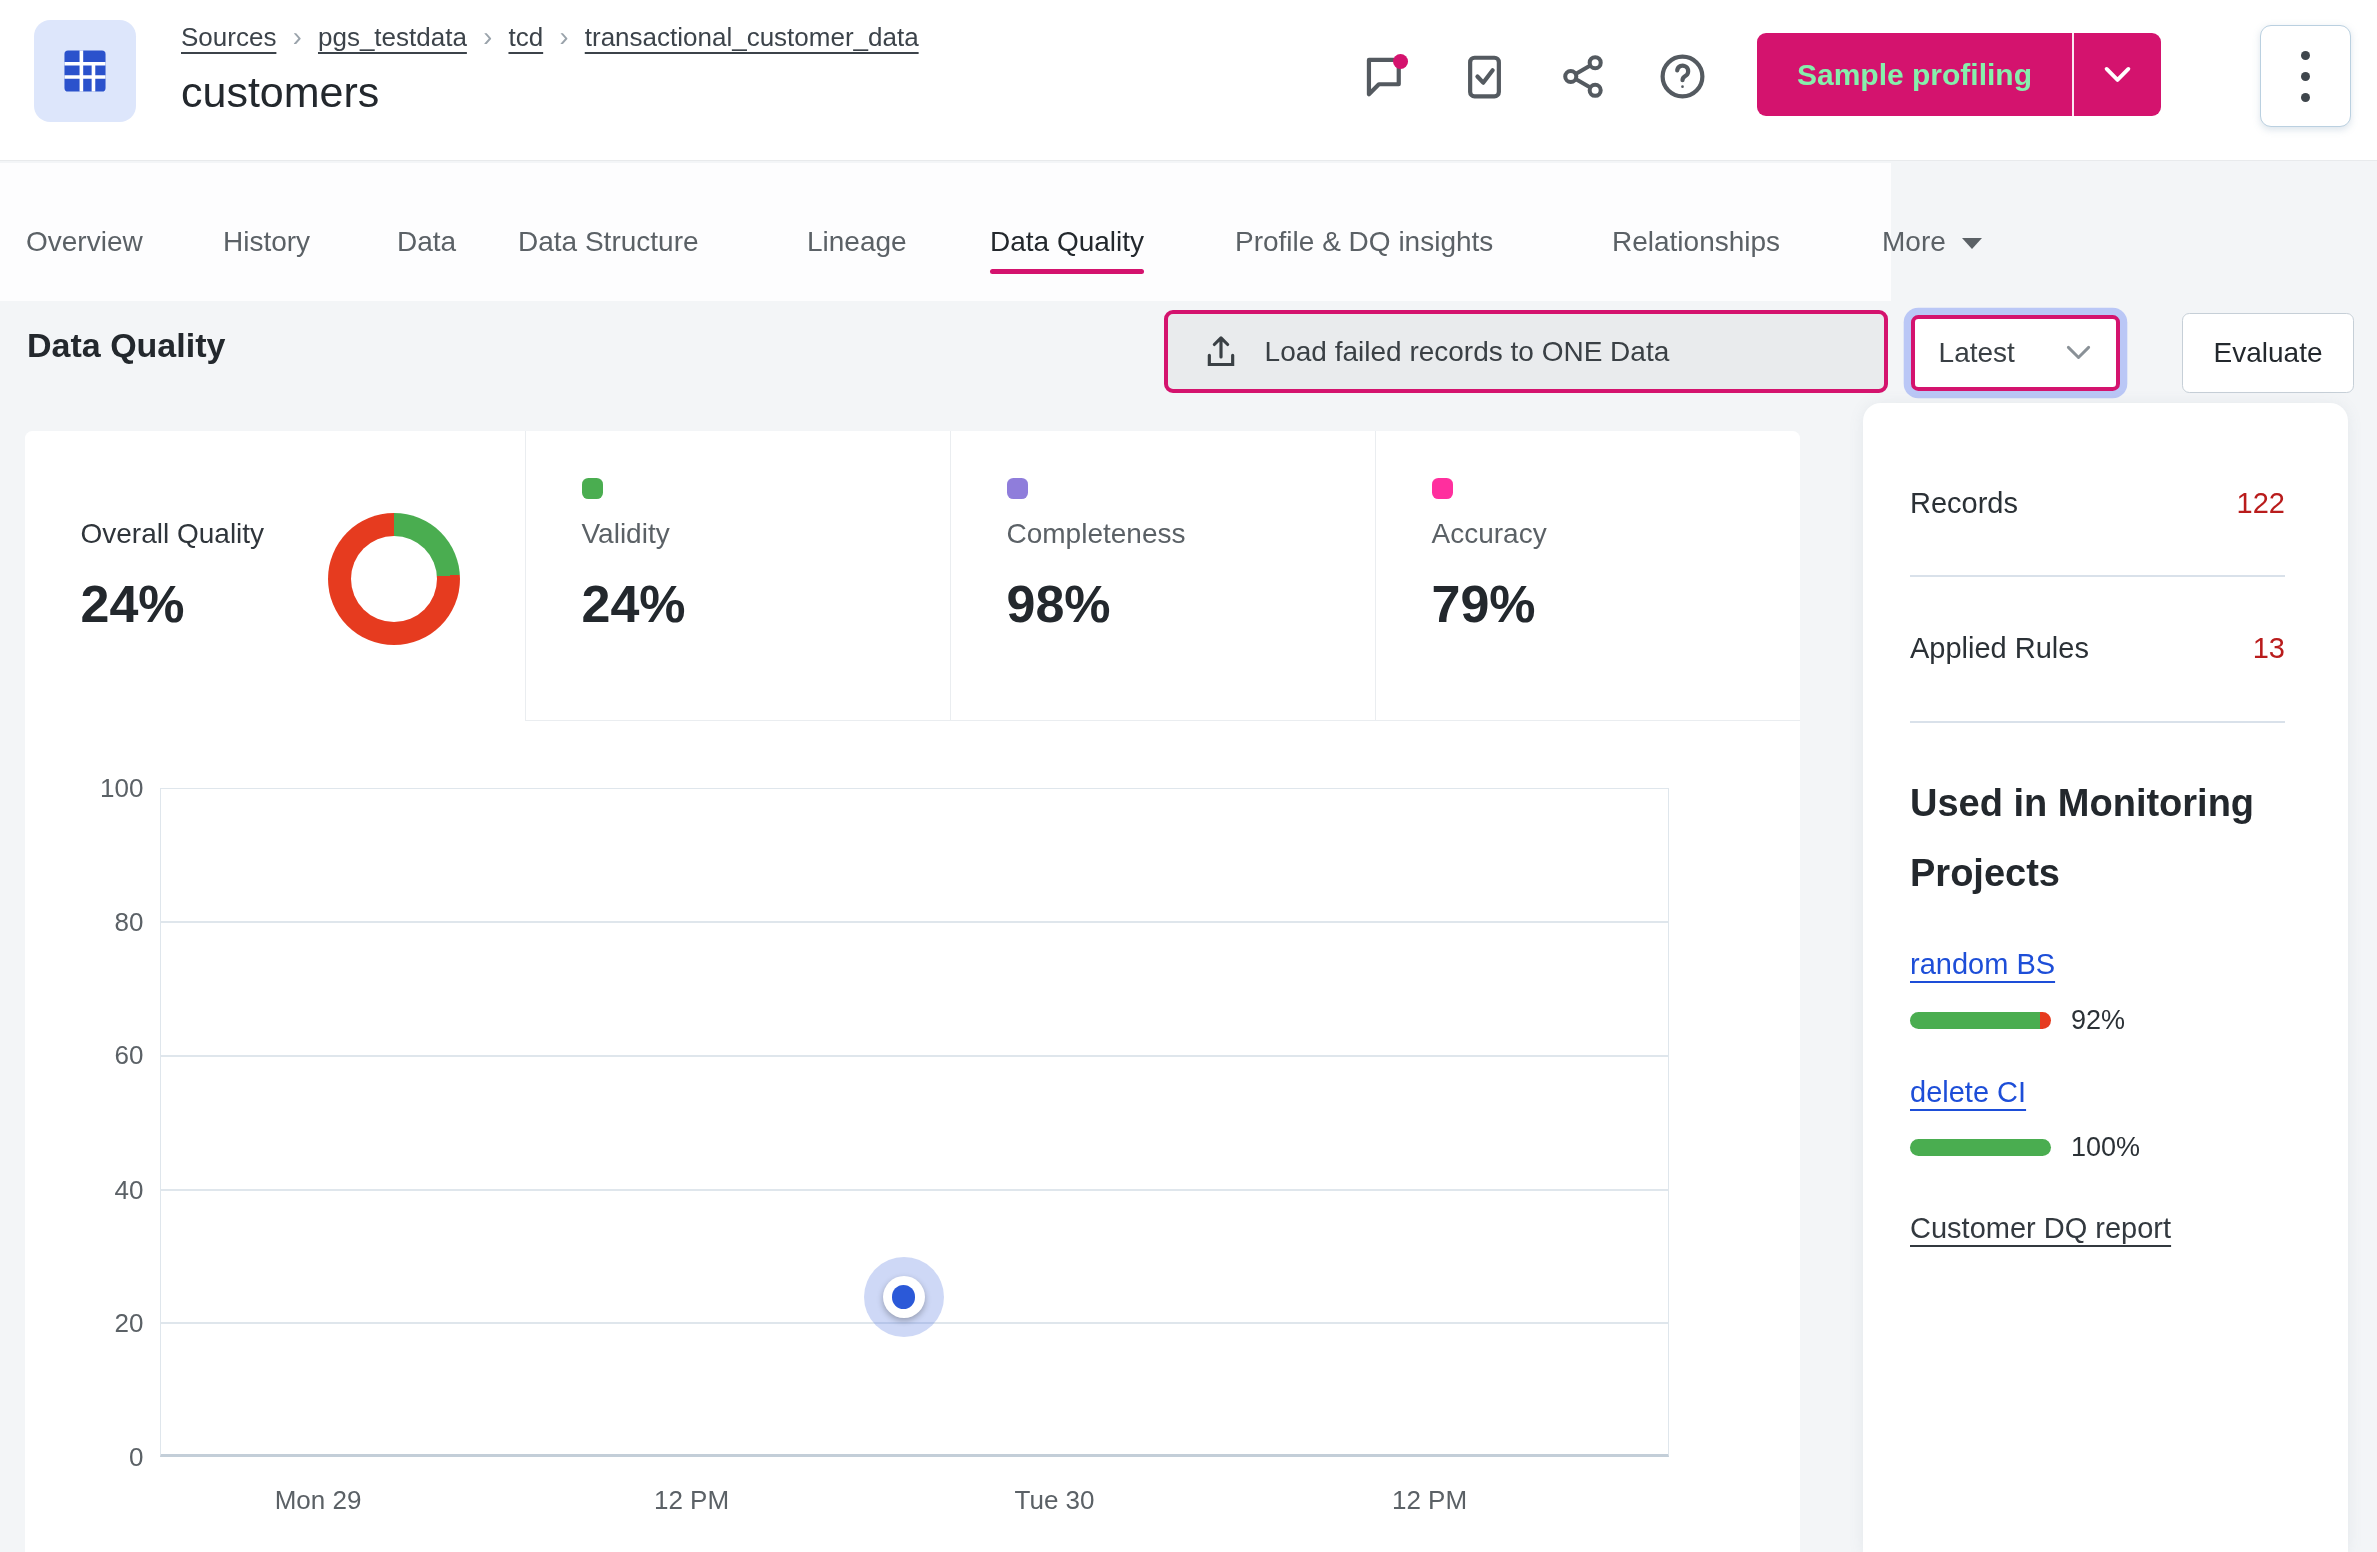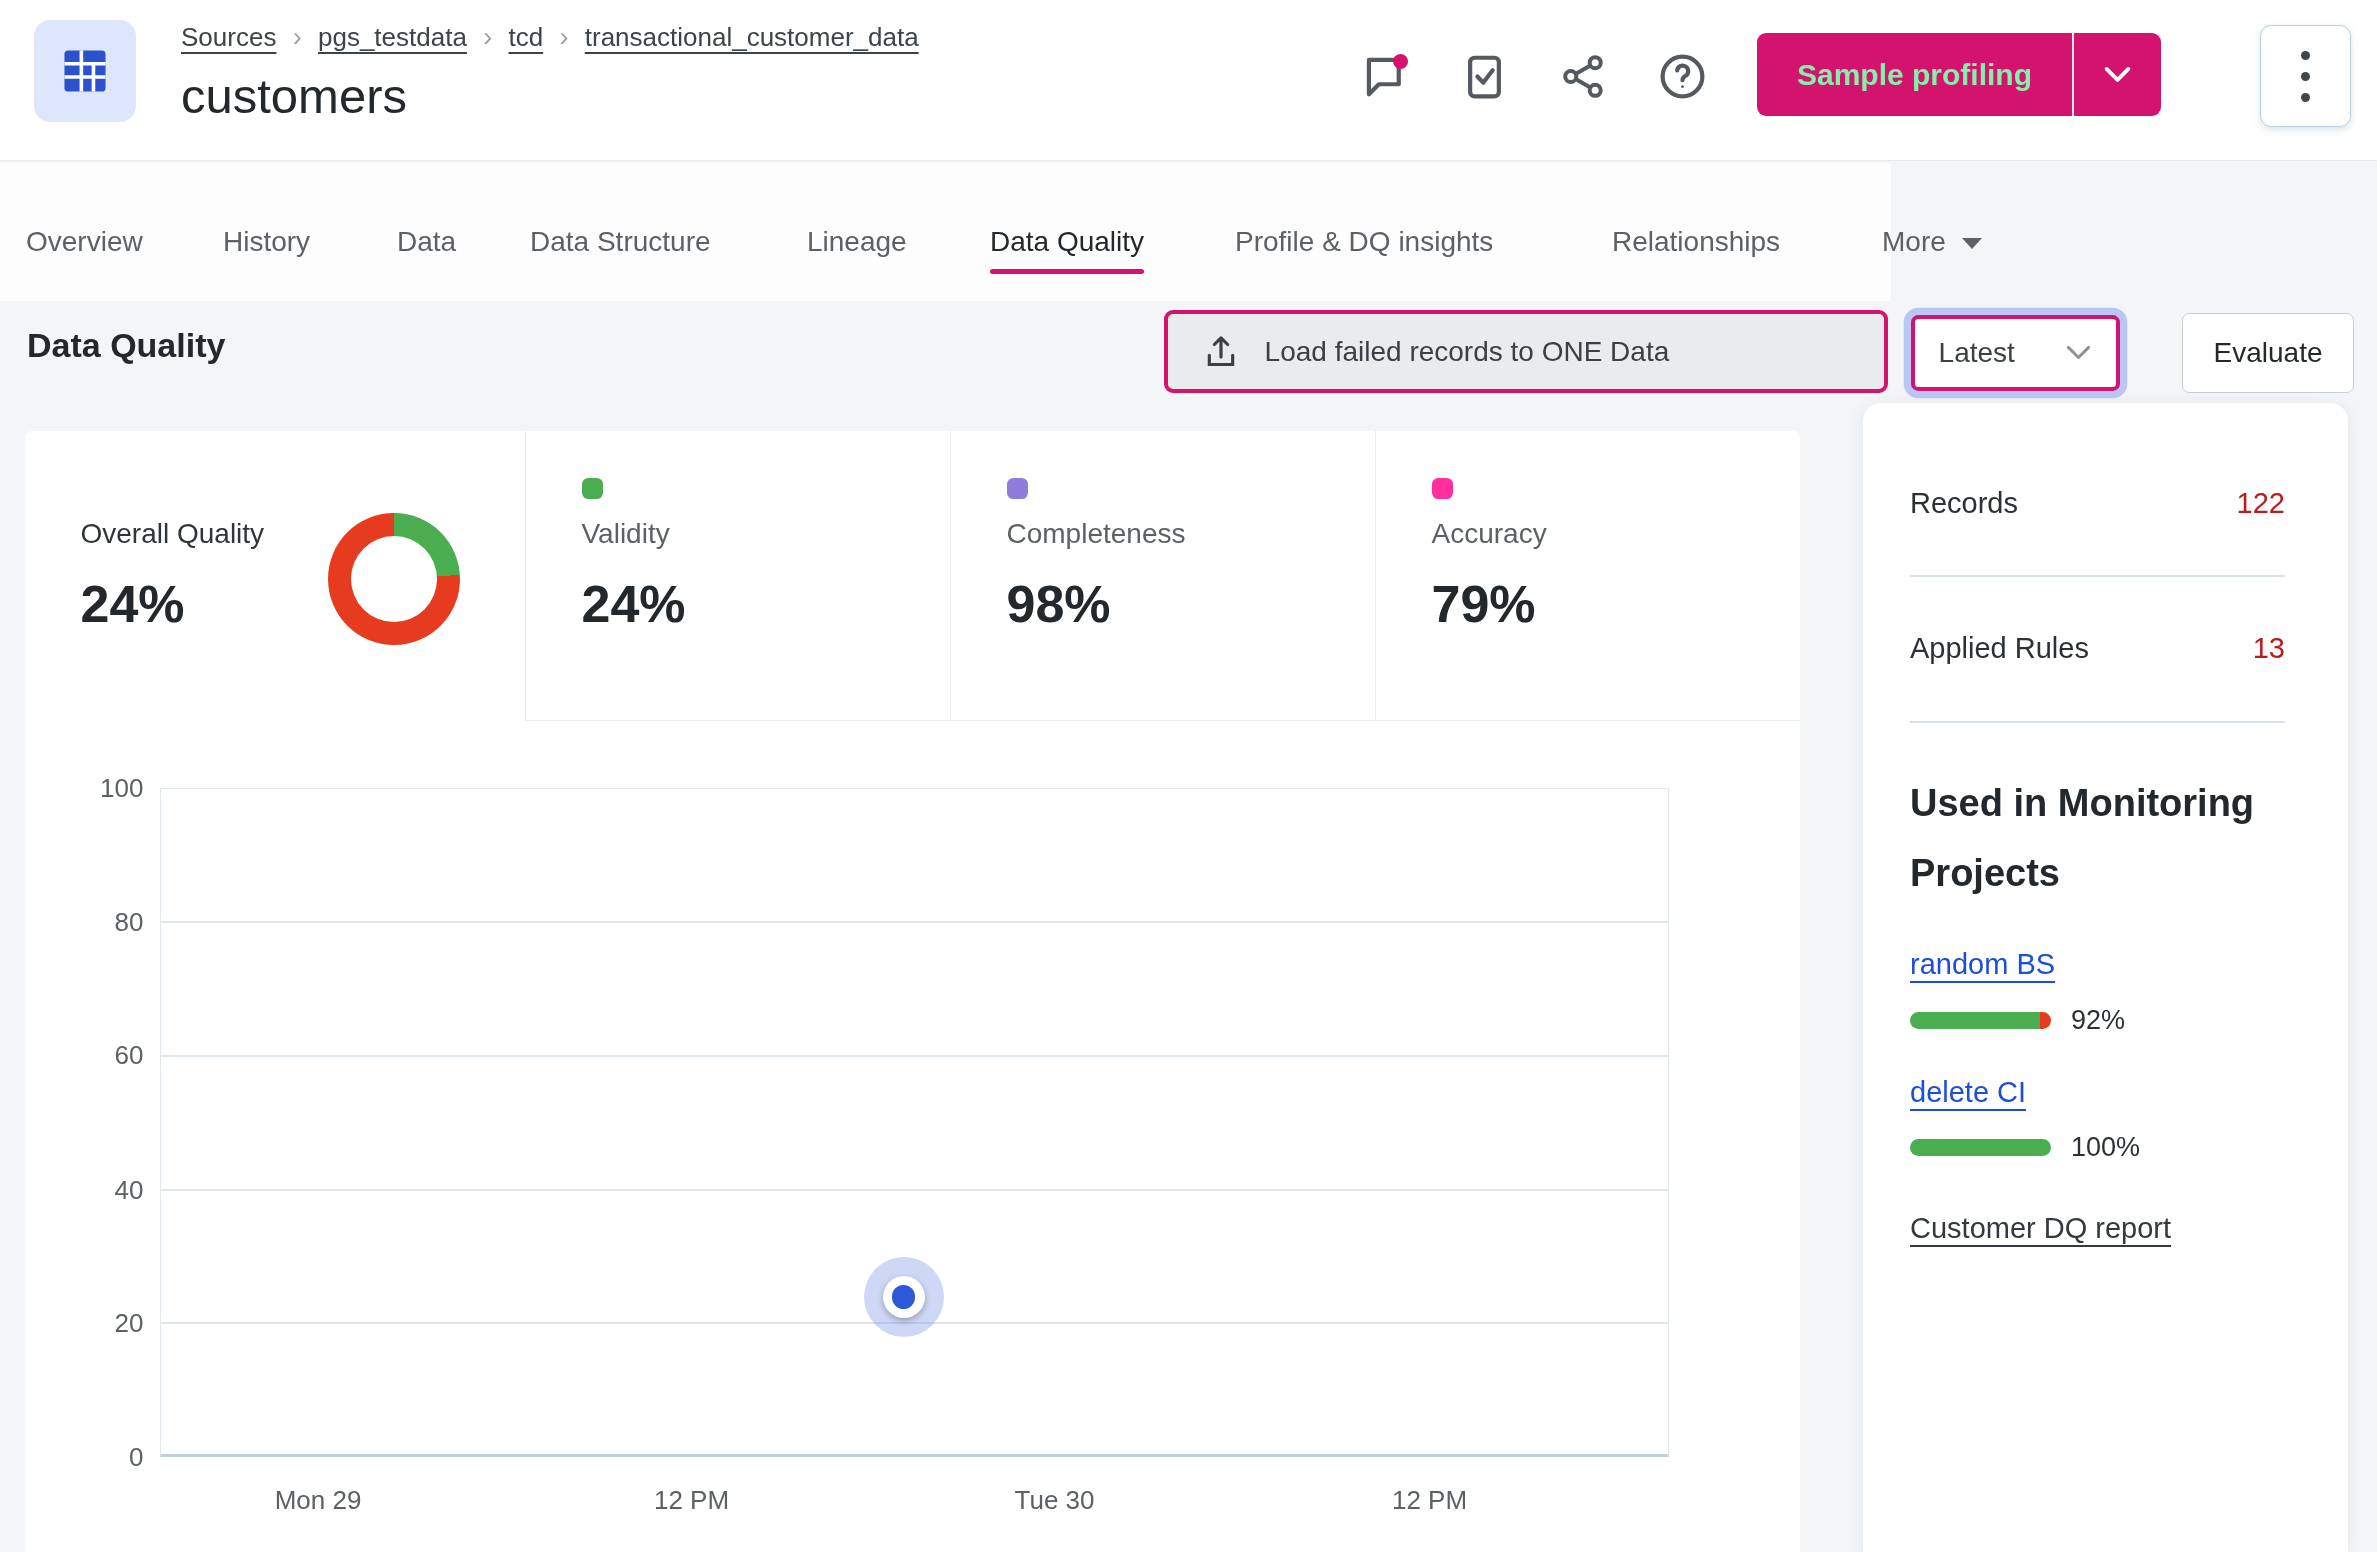--- a/index.html
+++ b/index.html
@@ -13,21 +13,21 @@
   body{font-family:"Liberation Sans","DejaVu Sans",sans-serif;background:var(--pagebg);position:relative;color:var(--ink);}
 
   
   .header{position:absolute;left:0;top:0;width:2377px;height:161px;background:#fff;border-bottom:1.8px solid var(--line);}
   .entity-icon{position:absolute;left:34px;top:20px;width:102px;height:102px;border-radius:16.3px;background:var(--icon-bg);display:flex;align-items:center;justify-content:center;}
   .head-text{position:absolute;left:181px;top:22px;}
   .breadcrumb{display:flex;align-items:center;gap:16.3px;font-size:26px;color:var(--ink2);}
   .crumb{text-decoration:underline;text-underline-offset:6.3px;text-decoration-thickness:1.8px;cursor:pointer;}
   .crumb-sep{color:#9aa3ab;font-size:27px;}
   .crumb-sep::after{content:"›";}
-  .page-title{margin-top:14.5px;font-size:49px;font-weight:500;color:var(--ink);}
+  .page-title{margin-top:14.5px;font-size:43px;font-weight:500;color:var(--ink);}
   .header-icons{position:absolute;left:1358px;top:49px;display:flex;gap:45px;}
   .hicon{width:54px;height:54px;display:flex;align-items:center;justify-content:center;cursor:pointer;color:#545a60;}
   .btn-sample{position:absolute;left:1757px;top:33px;height:83px;display:flex;background:var(--magenta);border-radius:9px;color:#86efac;cursor:pointer;overflow:hidden;}
   .btn-sample .lbl{display:flex;align-items:center;padding:0 40px;font-size:30px;font-weight:700;}
   .btn-sample .sep{width:1.8px;background:rgba(255,255,255,.9);}
   .btn-sample .chev{width:87px;display:flex;align-items:center;justify-content:center;}
   .btn-kebab{position:absolute;left:2260px;top:25.4px;width:91px;height:102px;background:#fff;border:1.8px solid #bad0e0;border-radius:11px;box-shadow:0 2.7px 7.3px rgba(120,150,180,.25);display:flex;flex-direction:column;align-items:center;justify-content:center;gap:11.8px;cursor:pointer;}
   .btn-kebab i{width:9px;height:9px;border-radius:50%;background:#3f464c;}
 
   
@@ -160,21 +160,21 @@
     <i></i>
       <i></i>
       <i></i>
   </div>
 </div>
 
 <div class="tabs-strip">
   <div class="tab" style="left:26px">Overview</div>
   <div class="tab" style="left:223px">History</div>
   <div class="tab" style="left:397px">Data</div>
-  <div class="tab" style="left:530px">Data Structure</div>
+  <div class="tab" style="left:518px">Data Structure</div>
   <div class="tab" style="left:807px">Lineage</div>
   <div class="tab active" style="left:990px">Data Quality</div>
   <div class="tab" style="left:1235px">Profile &amp; DQ insights</div>
   <div class="tab" style="left:1612px">Relationships</div>
   <div class="tab" style="left:1882px"><span>More</span><span class="caret"></span></div>
 </div>
 
 <div class="dq-heading">Data Quality</div>
 
 <div class="btn-load">

